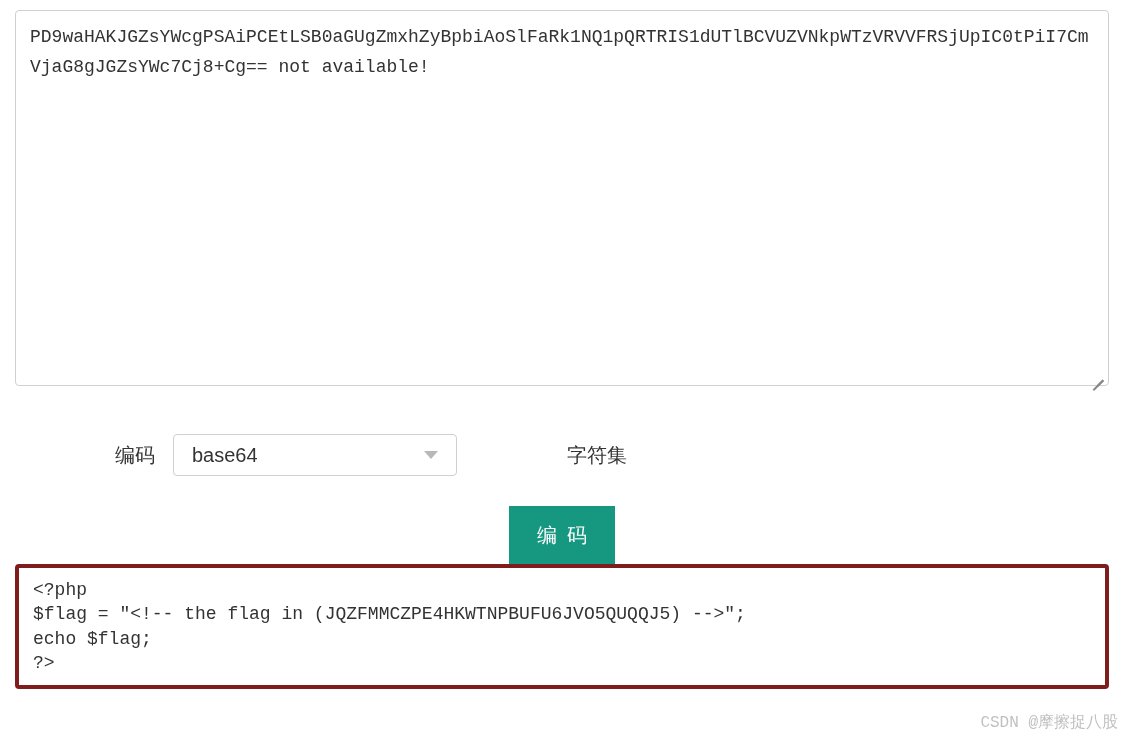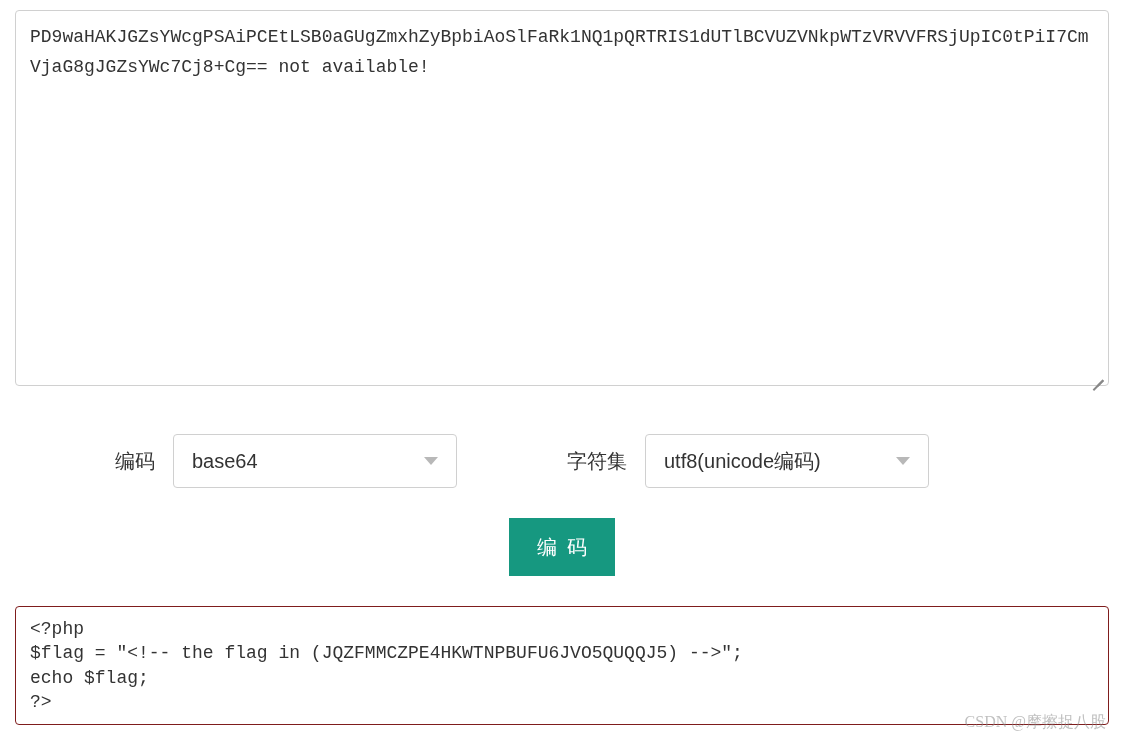--- a/index.html
+++ b/index.html
@@ -82,21 +82,21 @@
     }
     .control-group:first-child {
       margin-right: 110px;
     }
     .control-label {
       font-size: 20px;
       color: #333;
     }
     .select-box {
       width: 284px;
-      height: 54px;
+      height: 42px;
       border: 1px solid #d0d0d0;
       border-radius: 4px;
       display: flex;
       align-items: center;
       padding: 0 18px;
       cursor: pointer;
       background: #fff;
       justify-content: space-between;
     }
     .select-value {
@@ -125,65 +125,60 @@
       font-size: 20px;
       letter-spacing: 10px;
       text-indent: 10px;
       cursor: pointer;
       display: flex;
       align-items: center;
       justify-content: center;
     }
     .output-container {
       width: 100%;
-      border: 1px solid #7f1d1d;
+      border: 4px solid #7f1d1d;
       border-radius: 4px;
       padding: 10px 14px;
-      margin-top: 30px;
       background: #fff;
     }
     .output-content {
       font-family: "Courier New", monospace;
       font-size: 18px;
       color: #333;
       line-height: 1.35;
       white-space: pre-wrap;
       word-wrap: break-word;
     }
     .watermark {
       position: absolute;
       bottom: 12px;
-      right: 18px;
+      right: 6px;
       font-size: 16px;
       color: rgba(140, 140, 140, 0.55);
-      font-family: Liberation Serif, serif;
+      font-family: Liberation Mono, monospace;
     }
   </style>
 </head>
 <body>
 
 <div class="textarea-container">
   <textarea class="textarea-content" style="">PD9waHAKJGZsYWcgPSAiPCEtLSB0aGUgZmxhZyBpbiAoSlFaRk1NQ1pQRTRIS1dUTlBCVUZVNkpWTzVRVVFRSjUpIC0tPiI7CmVjaG8gJGZsYWc7Cj8+Cg== not available!</textarea>
   <div class="resize-handle"></div>
 </div>
 
 <div class="controls-row">
   <div class="control-group">
     <span class="control-label">编码</span>
     <div class="select-box">
       <span class="select-value">base64</span>
       <span class="dropdown-arrow"></span>
     </div>
   </div>
   <div class="control-group">
     <span class="control-label">字符集</span>
-    <div class="select-box">
-      <span class="select-value">utf8(unicode编码)</span>
-      <span class="dropdown-arrow"></span>
-    </div>
   </div>
 </div>
 
 <div class="buttons-row">
   <button class="action-button">编码</button>
 </div>
 
 <div class="output-container">
   <div class="output-content">&lt;?php
 $flag = "&lt;!-- the flag in (JQZFMMCZPE4HKWTNPBUFU6JVO5QUQQJ5) --&gt;";

